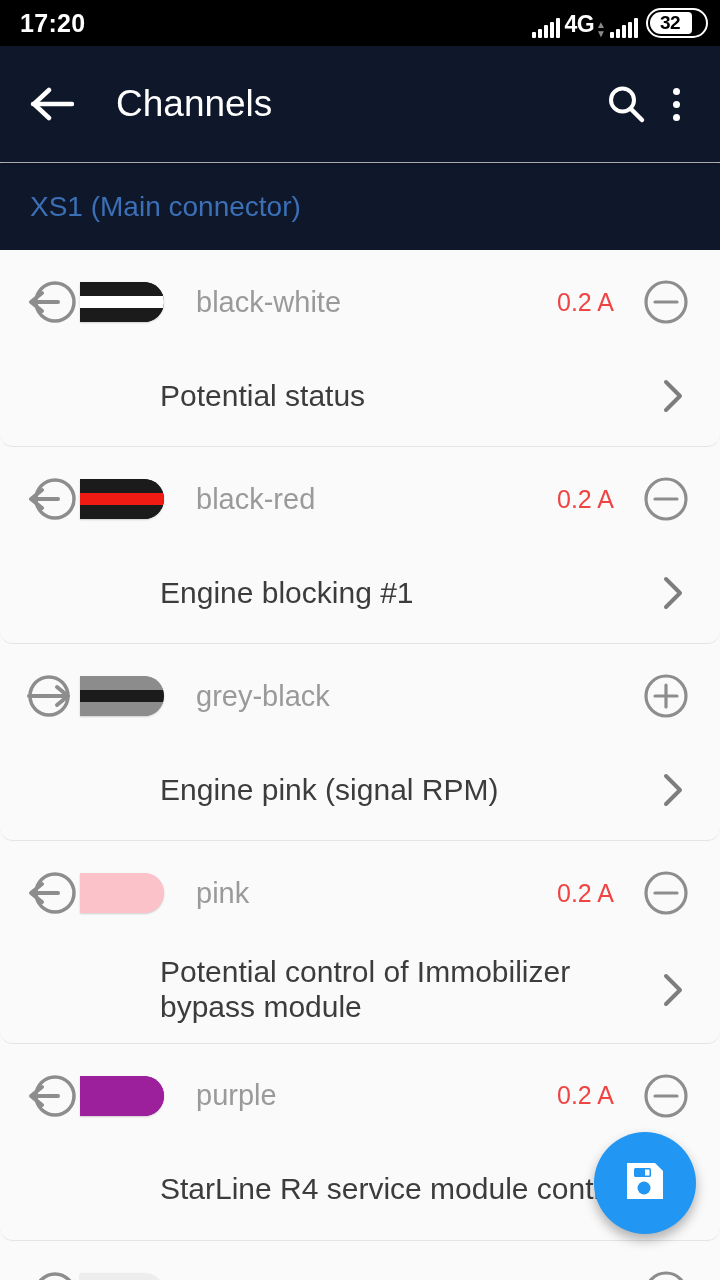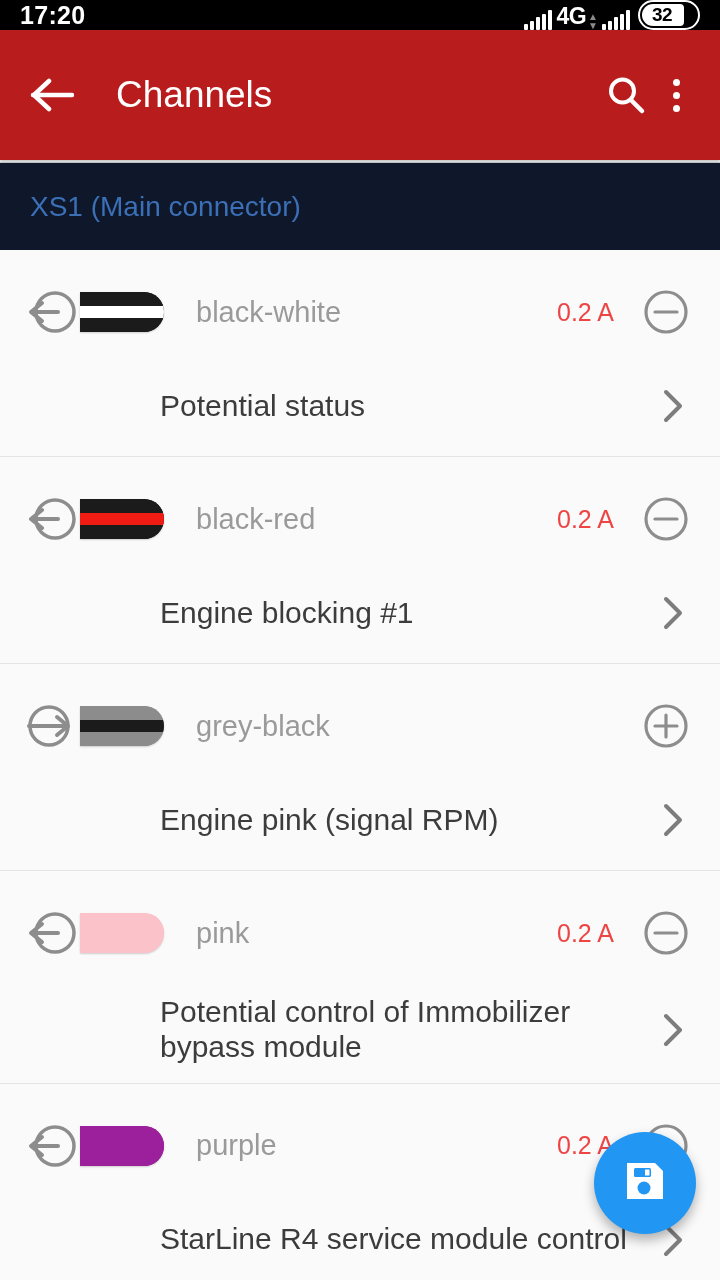--- a/index.html
+++ b/index.html
@@ -15,26 +15,26 @@
   #app {
     position: relative;
     width: 720px;
     height: 1280px;
     overflow: hidden;
     background: #fafafa;
   }
 
   
   .statusbar {
-    height: 30px;
+    height: 46px;
     background: #000000;
     display: flex;
     align-items: center;
     justify-content: space-between;
-    padding: 0 20px 0 20px;
+    padding: 0 12px 0 20px;
     color: #ffffff;
   }
   .status-clock {
     font-size: 25px;
     font-weight: bold;
     letter-spacing: 0.3px;
     color: #ffffff;
   }
   .status-right {
     display: flex;
@@ -94,22 +94,22 @@
     position: relative;
     font-size: 19px;
     font-weight: bold;
     color: #000000;
     margin-right: 14px;
     letter-spacing: -0.5px;
   }
 
   
   .appbar {
-    height: 130px;
-    background: #b91c1c;
+    height: 116px;
+    background: #0f172a;
     display: flex;
     align-items: center;
     padding: 0 22px 0 26px;
     box-shadow: 0 2px 3px rgba(0,0,0,0.22);
     position: relative;
     z-index: 5;
   }
   .appbar-back {
     width: 52px; height: 52px;
     display: flex; align-items: center; justify-content: center;
@@ -152,21 +152,22 @@
     border-top: 1px solid #d2d2d2;
   }
   .section-header-text {
     font-size: 28px;
     color: #3b6fb6;
   }
 
   .channel {
     border-bottom: 1px solid #e4e4e4;
     background: #fafafa;
-    padding: 14px 0 0 0;
+    padding: 4px 0 0 0;
+    border-radius: 13px;
   }
 
   .chan-top {
     display: flex;
     align-items: center;
     height: 96px;
     padding: 0 30px 0 26px;
   }
 
   

